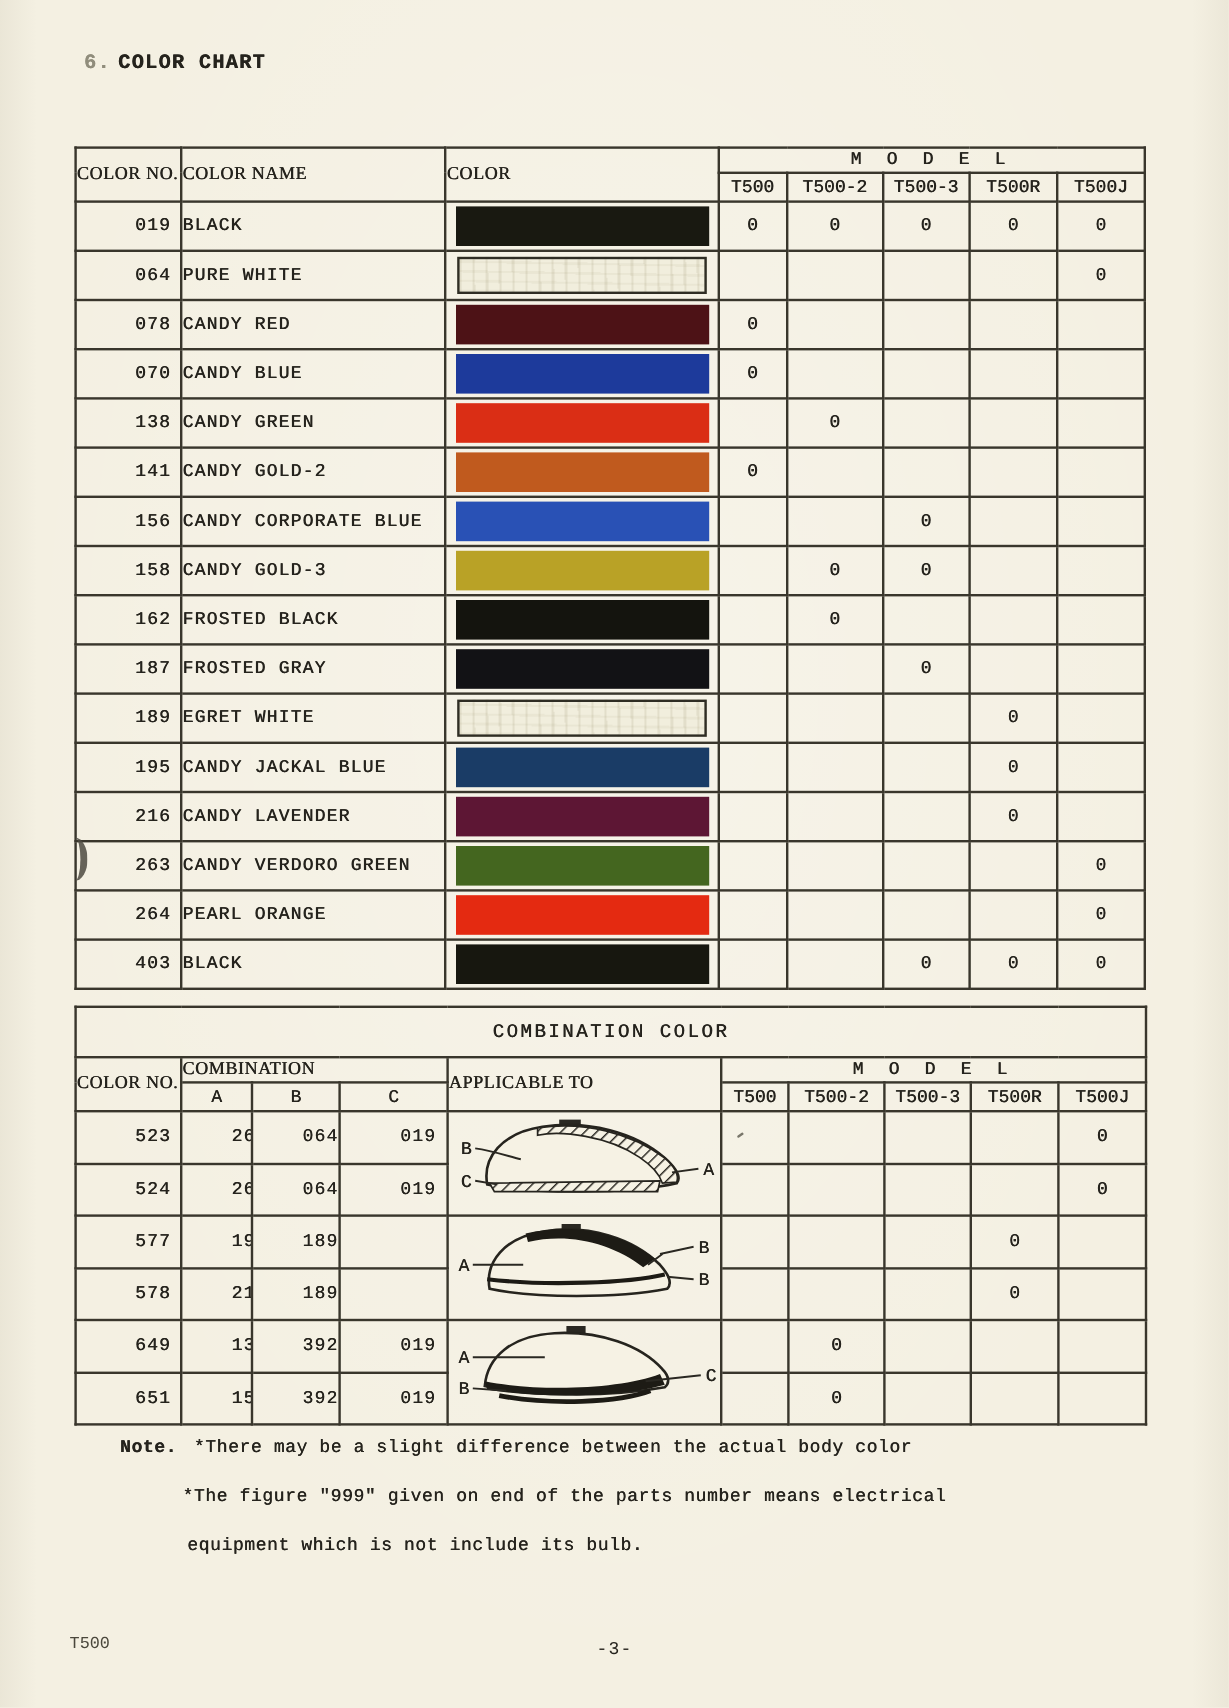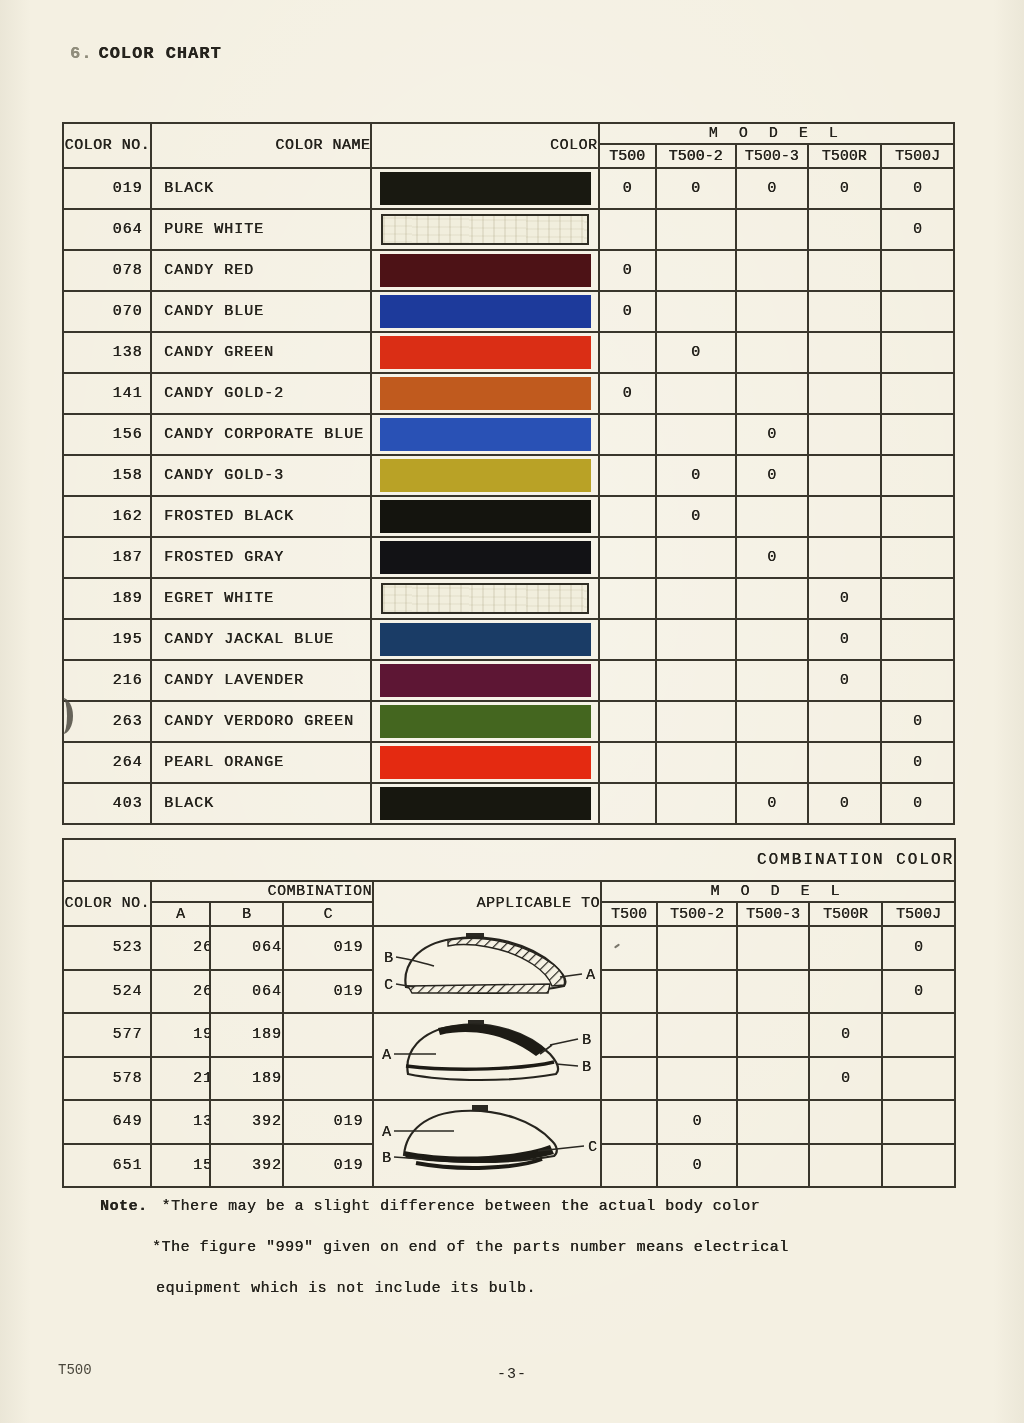--- a/index.html
+++ b/index.html
@@ -18,36 +18,36 @@
     position:absolute;left:70px;top:44px;font-size:17px;font-weight:bold;
     letter-spacing:1px;text-shadow:.3px 0 0 currentColor;
   }
   .doc-title .faded{color:#908d7c;margin-right:6px;}
 
   table{border-collapse:collapse;table-layout:fixed;background:transparent;}
   td,th{border:2px solid #39362c;padding:0;font-weight:normal;
         font-size:15px;text-shadow:.35px 0 0 currentColor;overflow:hidden;}
   .tmain{position:absolute;left:62px;top:122px;width:893px;}
   .tcomb{position:absolute;left:62px;top:838px;width:893px;}
-  .hdr{text-align:right;letter-spacing:.5px;}
+  .hdr{text-align:left;letter-spacing:.5px;font-family:Liberation Serif, serif;}
   .model-hdr{height:19px;letter-spacing:6px;text-align:center;font-size:15px;}
   .model-sub th{height:22px;font-size:15px;}
   .row{height:41px;}
   .cell-no{text-align:center;letter-spacing:1px;padding-left:41px;}
-  .cell-name{text-align:left;padding-left:12px;letter-spacing:1px;}
+  .cell-name{text-align:left;letter-spacing:1px;}
   .cell-mark{text-align:center;font-size:15px;position:relative;}
   .swatch-cell{padding:0;}
   .swatch{height:33px;margin:3px 7px 3px 8px;}
   .swatch.light{
     border:2px solid #2f2d24;height:27px;margin:4px 9px;
     background-image:
       repeating-linear-gradient(89deg, rgba(135,125,85,.14) 0 2px, rgba(0,0,0,0) 2px 11px),
       repeating-linear-gradient(1deg, rgba(135,125,85,.07) 0 2px, rgba(0,0,0,0) 2px 8px);
   }
-  .comb-title{height:40px;text-align:right;font-size:16px;letter-spacing:2px;}
+  .comb-title{height:40px;text-align:center;font-size:16px;letter-spacing:2px;}
   .diagram-cell{background:transparent;}
   .note{position:absolute;left:100px;top:1186px;width:800px;font-size:15px;}
   .note .nline{height:41px;line-height:41px;letter-spacing:.5px;white-space:nowrap;text-shadow:.3px 0 0 currentColor;}
   .note .lbl{font-weight:bold;margin-right:14px;}
   .ind1{padding-left:56px;}
   .ind2{padding-left:52px;}
   .footer-model{position:absolute;left:58px;top:1362px;font-size:14px;color:#4a473c;}
   .footer-page{position:absolute;left:0;right:0;top:1366px;text-align:center;font-size:15px;letter-spacing:1px;}
   .scan-artifact{
     position:absolute;left:52px;top:698px;width:15px;height:36px;

